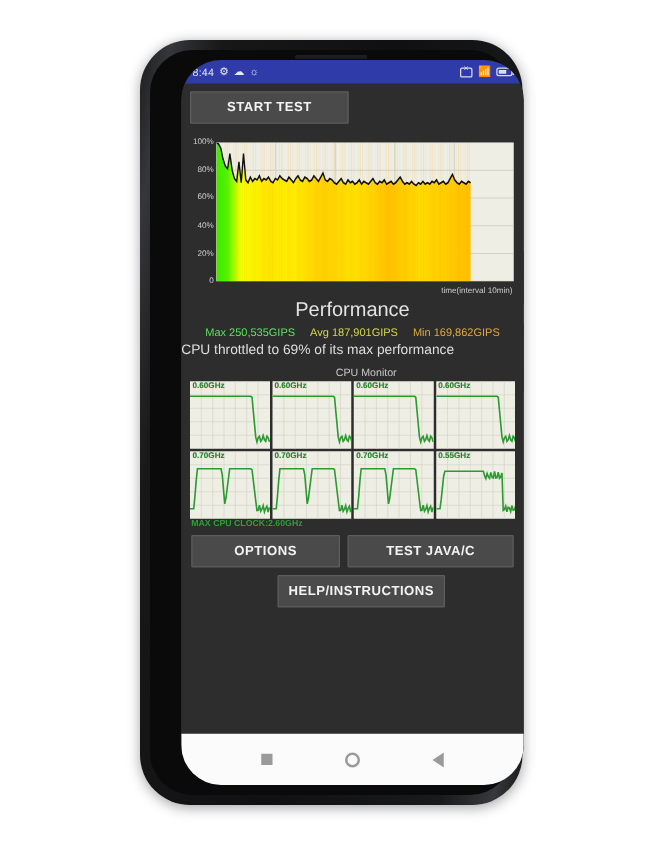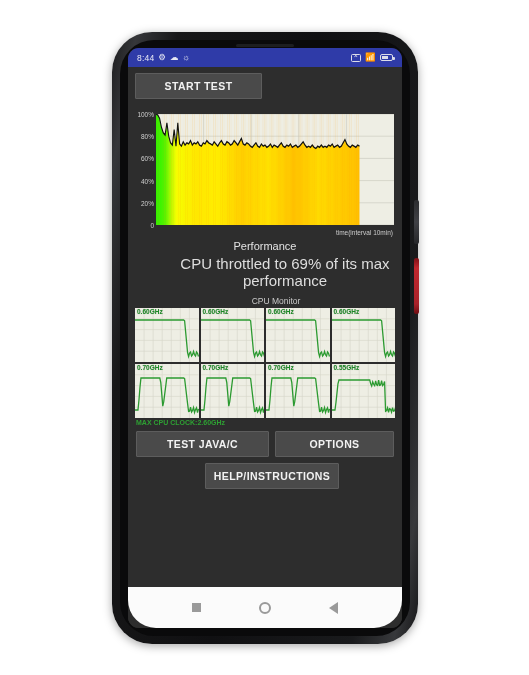--- a/index.html
+++ b/index.html
@@ -36,23 +36,23 @@
     background: linear-gradient(180deg,#7d1016,#c0282e 18%,#a8222a 82%,#6d0d12);
   }
   .side-btn-vol {
     position: absolute; left: 414px; top: 200px;
     width: 5px; height: 44px; border-radius: 2px;
     background: linear-gradient(180deg,#2c2d30,#404146,#26272a);
   }
 
   
   .screen {
-    position: absolute; left: 128px; top: 48px;
+    position: absolute; left: 145px; top: 48px;
     width: 274px; height: 580px;
-    border-radius: 11px;
+    border-radius: 32px;
     background: #2d2d2d;
     overflow: hidden;
   }
 
   
   .statusbar {
     position: absolute; left: 0; top: 0; width: 274px; height: 19px;
     background: #2f3ba8;
     display: flex; align-items: center;
     padding: 0 9px;
@@ -115,26 +115,26 @@
   .yaxis { position: absolute; left: 0; top: 9px; bottom: 11px; width: 20px; }
   .ytick {
     position: absolute; right: 2px; color: #cfcfcf; font-size: 6.5px;
     transform: translateY(-50%); white-space: nowrap;
   }
   .xlabel {
     position: absolute; right: 1px; bottom: 0px; color: #cccccc; font-size: 6.5px;
   }
 
   
-  .perf-head { text-align: center; color: #e2e2e2; font-size: 11px; margin-top: 4px; }
+  .perf-head { text-align: center; color: #e2e2e2; font-size: 16px; margin-top: 4px; }
   .perf-stats {
     display: flex; justify-content: center; gap: 12px; margin-top: 3px;
     font-size: 8.8px;
   }
-  .perf-note { text-align: center; color: #dedede; font-size: 15px; margin-top: 3px; padding-left: 40px; }
+  .perf-note { color: #dedede; font-size: 11px; margin-top: 3px; }
 
   
   .cpu-title { text-align: center; color: #c9c9c9; font-size: 8.5px; margin-top: 7px; padding-left: 22px; }
   .cpu-grid {
     margin: 2px 7px 0 7px;
     display: grid;
     grid-template-columns: repeat(4, 1fr);
     gap: 2px 2px;
   }
   .cpu-cell {
@@ -364,20 +364,25 @@
                 <line x1="253.0" y1="0" x2="253.0" y2="111" stroke="rgba(255,160,0,0.154)" stroke-width="1.1"></line>
                 <line x1="255.2" y1="0" x2="255.2" y2="111" stroke="rgba(255,160,0,0.113)" stroke-width="1.1"></line>
               </g>
             <path id="chart-line" fill="none" stroke="#111111" stroke-width="1.4" d="M 0.00 0.00 L 2.29 1.11 L 4.58 4.44 L 6.87 13.32 L 9.16 18.87 L 11.45 21.09 L 13.74 8.88 L 16.03 22.20 L 18.32 28.86 L 20.61 31.08 L 22.90 15.54 L 25.19 32.19 L 27.48 8.88 L 29.77 29.97 L 32.06 32.19 L 34.35 27.75 L 36.64 31.08 L 38.93 28.86 L 41.22 29.97 L 43.51 26.64 L 45.80 31.08 L 48.09 28.86 L 50.38 29.97 L 52.67 27.75 L 54.96 31.08 L 57.25 32.19 L 59.54 28.86 L 61.83 29.97 L 64.13 26.64 L 66.42 28.86 L 68.71 29.97 L 71.00 31.08 L 73.29 27.75 L 75.58 29.97 L 77.87 32.19 L 80.16 28.86 L 82.45 26.64 L 84.74 29.97 L 87.03 31.08 L 89.32 27.75 L 91.61 28.86 L 93.90 31.08 L 96.19 29.97 L 98.48 26.64 L 100.77 28.86 L 103.06 31.08 L 105.35 27.75 L 107.64 24.42 L 109.93 29.97 L 112.22 31.08 L 114.51 28.86 L 116.80 29.97 L 119.09 32.19 L 121.38 33.30 L 123.67 31.08 L 125.96 28.86 L 128.25 32.19 L 130.54 33.30 L 132.83 29.97 L 135.12 32.19 L 137.41 31.08 L 139.70 33.30 L 141.99 32.19 L 144.28 29.97 L 146.57 33.30 L 148.86 31.08 L 151.15 32.19 L 153.44 33.30 L 155.73 31.08 L 158.02 28.86 L 160.31 32.19 L 162.60 33.30 L 164.89 31.08 L 167.18 32.19 L 169.47 29.97 L 171.76 33.30 L 174.05 32.19 L 176.34 31.08 L 178.63 33.30 L 180.92 32.19 L 183.21 29.97 L 185.50 27.75 L 187.79 31.08 L 190.08 33.30 L 192.38 32.19 L 194.67 33.30 L 196.96 31.08 L 199.25 33.30 L 201.54 34.41 L 203.83 32.19 L 206.12 33.30 L 208.41 31.08 L 210.70 33.30 L 212.99 32.19 L 215.28 33.30 L 217.57 31.08 L 219.86 32.19 L 222.15 29.97 L 224.44 33.30 L 226.73 32.19 L 229.02 31.08 L 231.31 33.30 L 233.60 32.19 L 235.89 28.86 L 238.18 25.53 L 240.47 29.97 L 242.76 32.19 L 245.05 33.30 L 247.34 31.08 L 249.63 32.19 L 251.92 33.30 L 254.21 31.08 L 256.50 32.19 "></path>
           </svg>
         </div>
         <div class="xlabel">time(interval 10min)</div>
       </div>
 
       <div class="perf-head">Performance</div>
+      <div class="perf-stats">
+        <span style="color:#5ee05e">Max 250,535GIPS</span>
+        <span style="color:#d6d64a">Avg 187,901GIPS</span>
+        <span style="color:#e0a93c">Min 169,862GIPS</span>
+      </div>
       <div class="perf-note">CPU throttled to 69% of its max performance</div>
 
       <div class="cpu-title">CPU Monitor</div>
       <div class="cpu-grid" id="cpu-grid">
           <div class="cpu-cell">
             <svg viewBox="0 0 64 54" preserveAspectRatio="none">
               <line x1="9.142857142857142" y1="0" x2="9.142857142857142" y2="54" stroke="#d5d5c8" stroke-width="0.6"></line>
               <line x1="18.285714285714285" y1="0" x2="18.285714285714285" y2="54" stroke="#d5d5c8" stroke-width="0.6"></line>
               <line x1="27.428571428571427" y1="0" x2="27.428571428571427" y2="54" stroke="#d5d5c8" stroke-width="0.6"></line>
               <line x1="36.57142857142857" y1="0" x2="36.57142857142857" y2="54" stroke="#d5d5c8" stroke-width="0.6"></line>
@@ -500,22 +505,22 @@
               <line x1="0" y1="32.400000000000006" x2="64" y2="32.400000000000006" stroke="#d5d5c8" stroke-width="0.6"></line>
               <line x1="0" y1="43.2" x2="64" y2="43.2" stroke="#d5d5c8" stroke-width="0.6"></line>
               <path d="M 0.0 46.0 L 1.0 46.0 L 2.0 46.0 L 3.0 46.0 L 4.0 38.5 L 5.0 29.1 L 6.0 19.8 L 7.0 16.0 L 8.0 16.0 L 9.0 16.0 L 10.0 16.0 L 11.0 16.0 L 12.0 16.0 L 13.0 16.0 L 14.0 16.0 L 15.0 16.0 L 16.0 16.0 L 17.0 16.0 L 18.0 16.0 L 19.0 16.0 L 20.0 16.0 L 21.0 16.0 L 22.0 16.0 L 23.0 16.0 L 24.0 16.0 L 25.0 16.0 L 26.0 16.0 L 27.0 16.0 L 28.0 16.0 L 29.0 16.0 L 30.0 16.0 L 31.0 16.0 L 32.0 16.0 L 33.0 16.0 L 34.0 16.0 L 35.0 16.0 L 36.0 16.0 L 37.0 16.0 L 38.0 16.0 L 39.0 19.7 L 40.0 21.9 L 41.0 17.8 L 42.0 20.3 L 43.0 21.7 L 44.0 16.9 L 45.0 20.8 L 46.0 21.4 L 47.0 16.1 L 48.0 21.3 L 49.0 21.0 L 50.0 16.7 L 51.0 21.6 L 52.0 20.4 L 53.0 17.5 L 54.0 47.3 L 55.0 46.6 L 56.0 43.9 L 57.0 48.4 L 58.0 44.8 L 59.0 45.3 L 60.0 48.2 L 61.0 43.6 L 62.0 47.1 L 63.0 46.8 L 64.0 43.7 " fill="none" stroke="#2b9a30" stroke-width="1.3"></path>
             </svg>
             <div class="cpu-lbl">0.55GHz</div>
           </div>
         </div>
       <div class="maxclock">MAX CPU CLOCK:2.60GHz</div>
 
       <div class="btnrow">
+        <div class="btn btn-options">OPTIONS</div>
         <div class="btn btn-java">TEST JAVA/C</div>
-        <div class="btn btn-options">OPTIONS</div>
       </div>
       <div class="btnrow2">
         <div class="btn btn-help">HELP/INSTRUCTIONS</div>
       </div>
     </div>
 
     <div class="navbar">
       <div class="nav-sq"></div>
       <div class="nav-ci"></div>
       <div class="nav-tri"></div>

